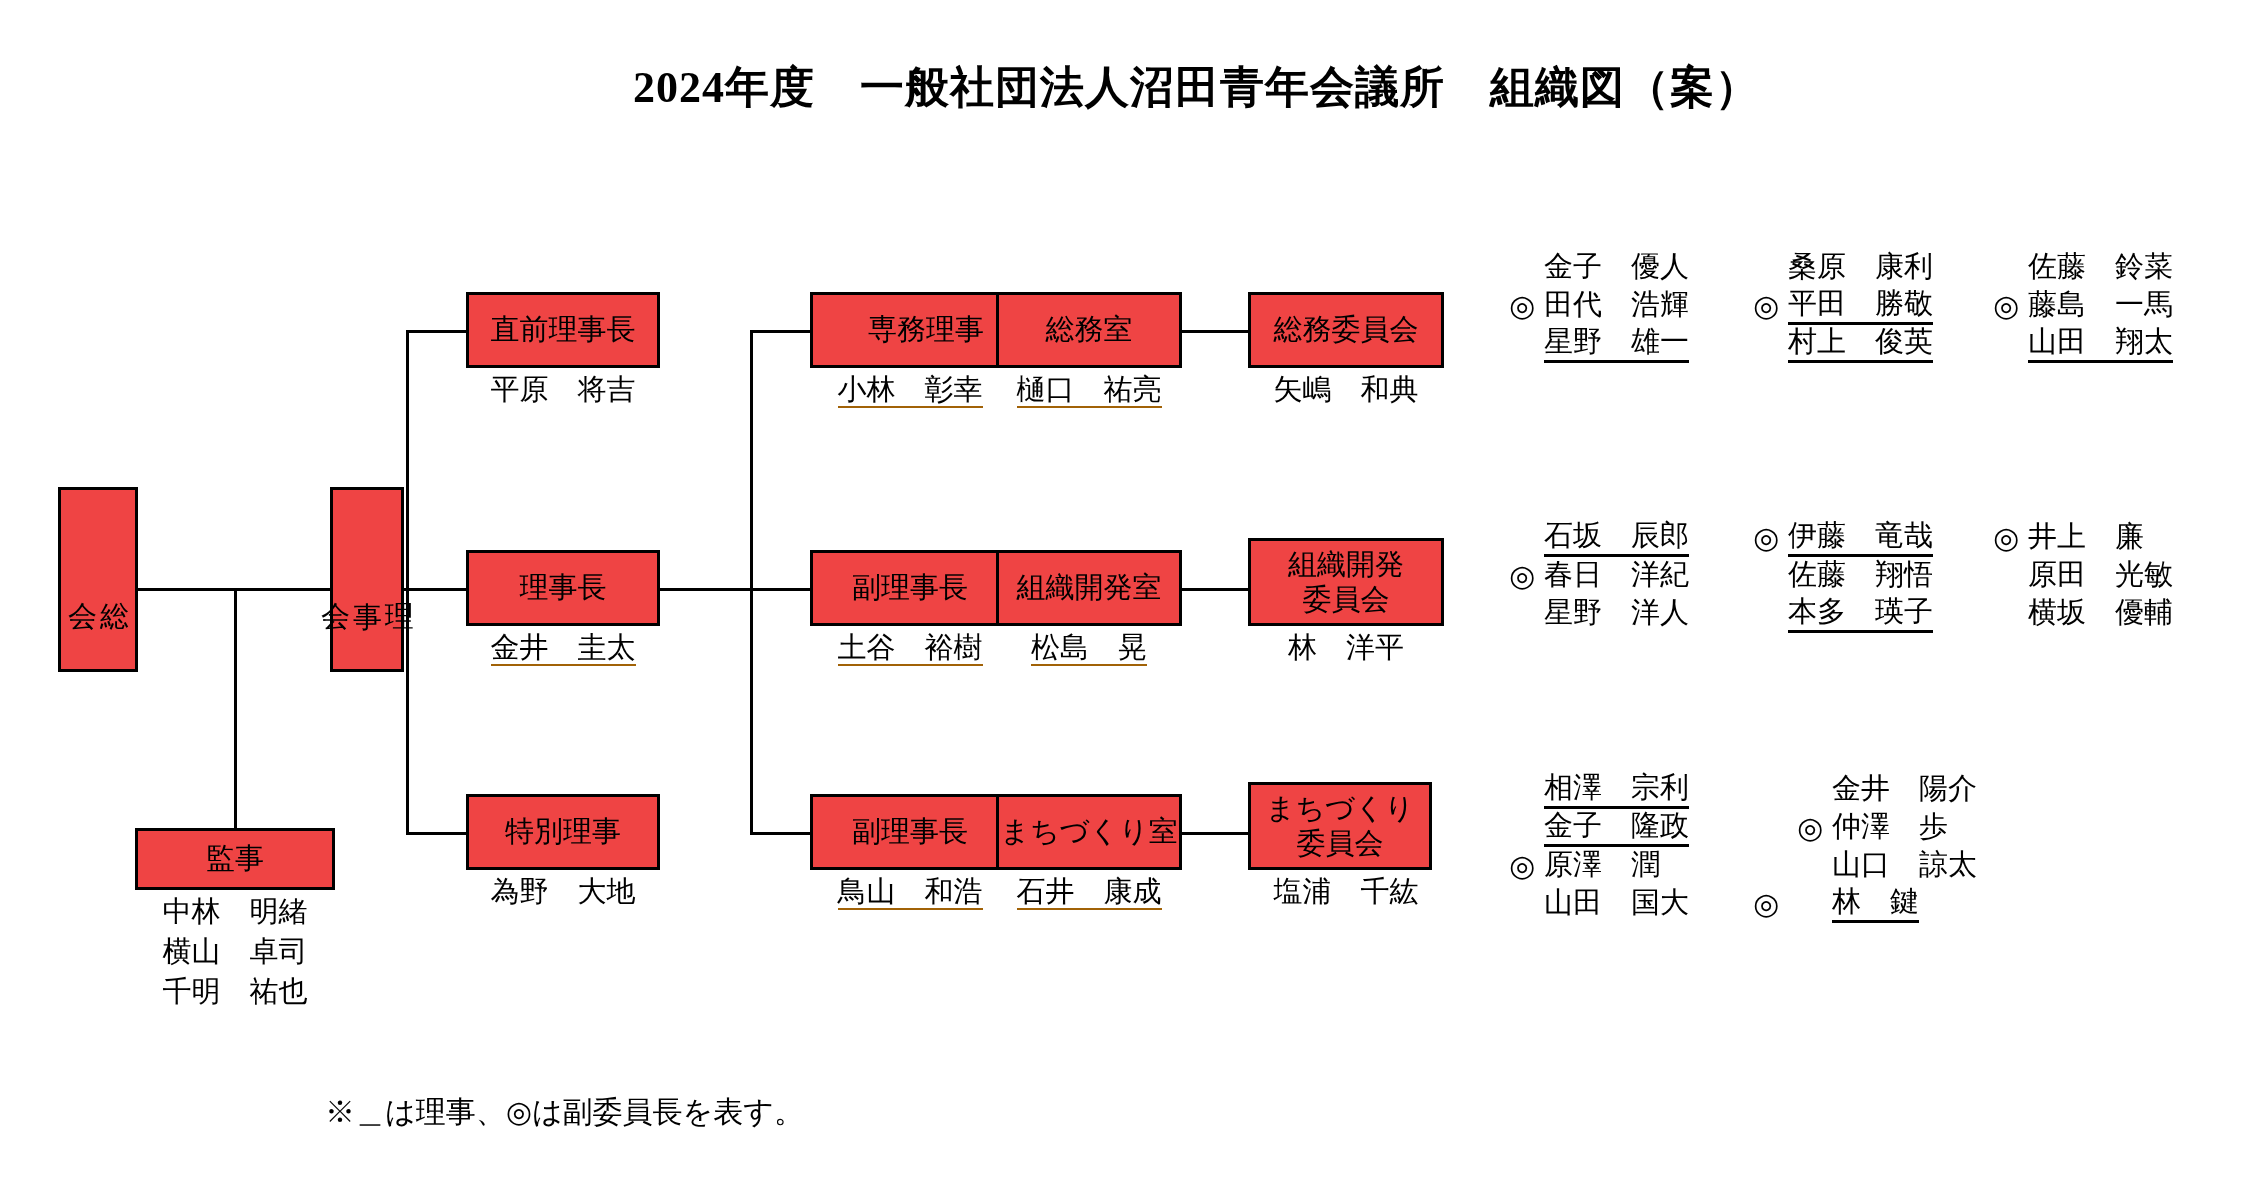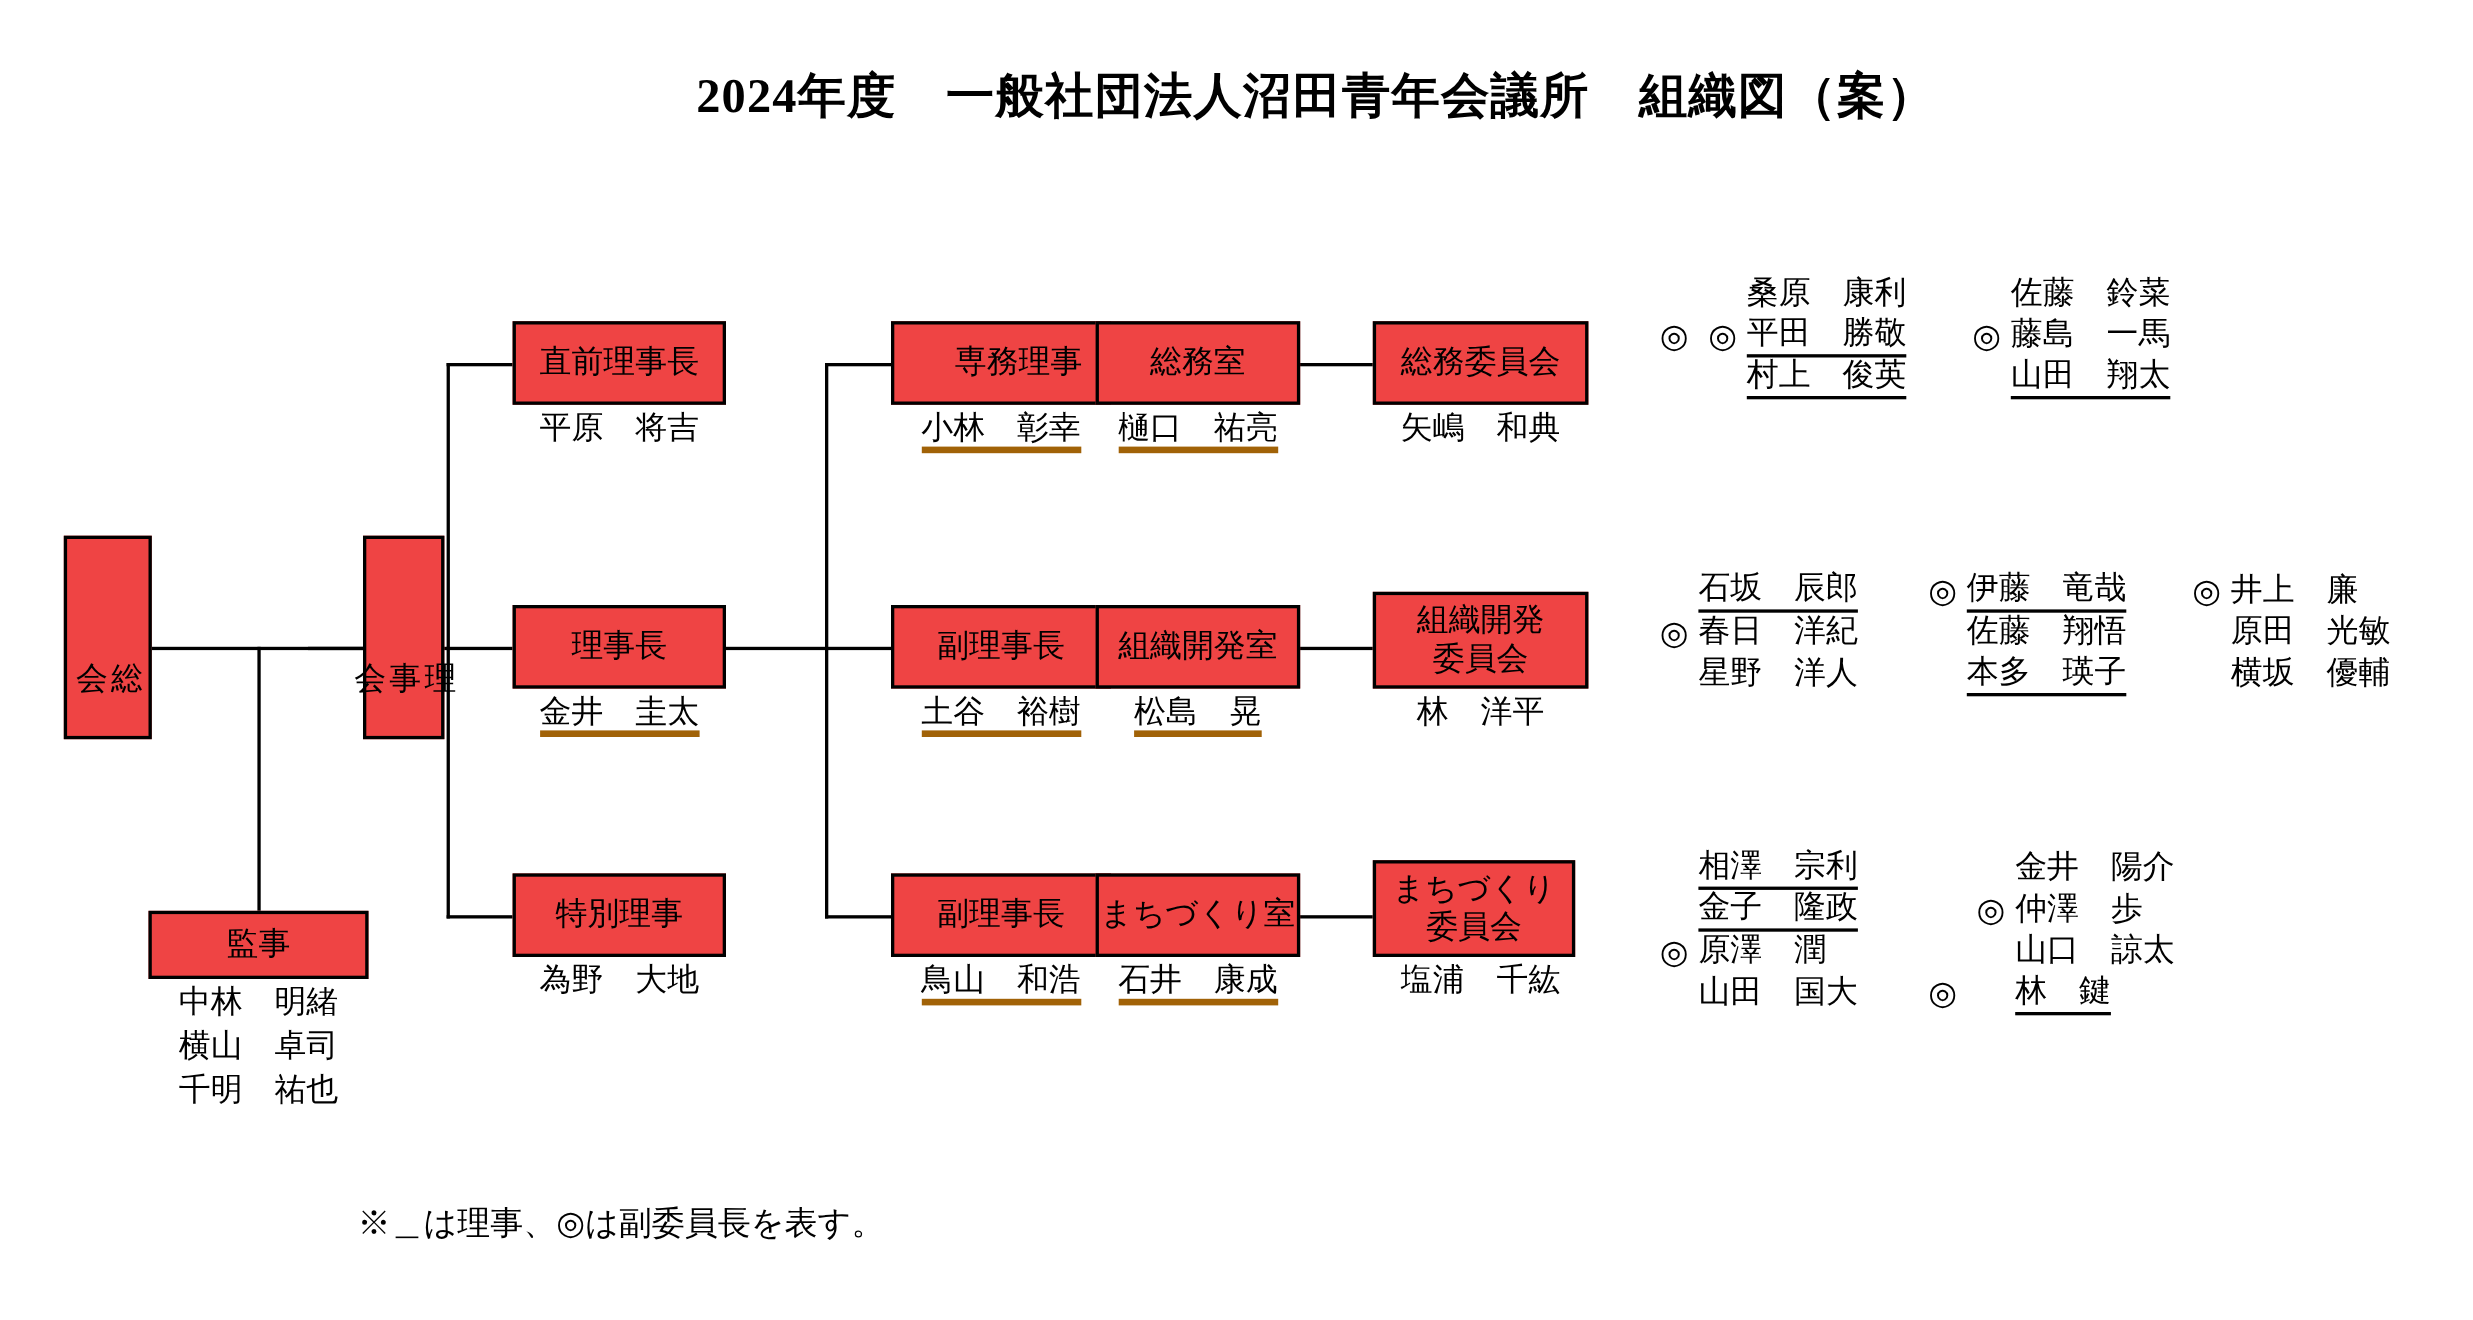--- a/index.html
+++ b/index.html
@@ -52,21 +52,21 @@
 
   
   .cap {
     position: absolute;
     text-align: center;
     font-size: 29px;
     line-height: 1.1;
     white-space: pre;
   }
   .cap.ul > span {
-    border-bottom: 6px solid #a16207;
+    border-bottom: 2px solid #a16207;
     padding-bottom: 1px;
   }
 
   
   .ln-h {
     position: absolute;
     background: #000000;
     height: 3px;
   }
   .ln-v {
@@ -205,20 +205,25 @@
 <div class="node" style="left:1248px; top:782px; width:184px; height:88px;">まちづくり
 委員会</div>
 <div class="cap" style="left:1248px; top:876px; width:196px;"><span>塩浦　千紘</span></div>
 
 <div class="roster" style="left:1500px; top:248px;">
   <div class="rmarks">
     <div></div>
     <div>◎</div>
     <div></div>
   </div>
+  <div class="rcol" style="width:200px;">
+    <div class="rname"><span>金子　優人</span></div>
+    <div class="rname"><span>田代　浩輝</span></div>
+    <div class="rname ul"><span>星野　雄一</span></div>
+  </div>
   <div class="rmarks">
     <div></div>
     <div>◎</div>
     <div></div>
   </div>
   <div class="rcol" style="width:196px;">
     <div class="rname"><span>桑原　康利</span></div>
     <div class="rname ul"><span>平田　勝敬</span></div>
     <div class="rname ul"><span>村上　俊英</span></div>
   </div>

